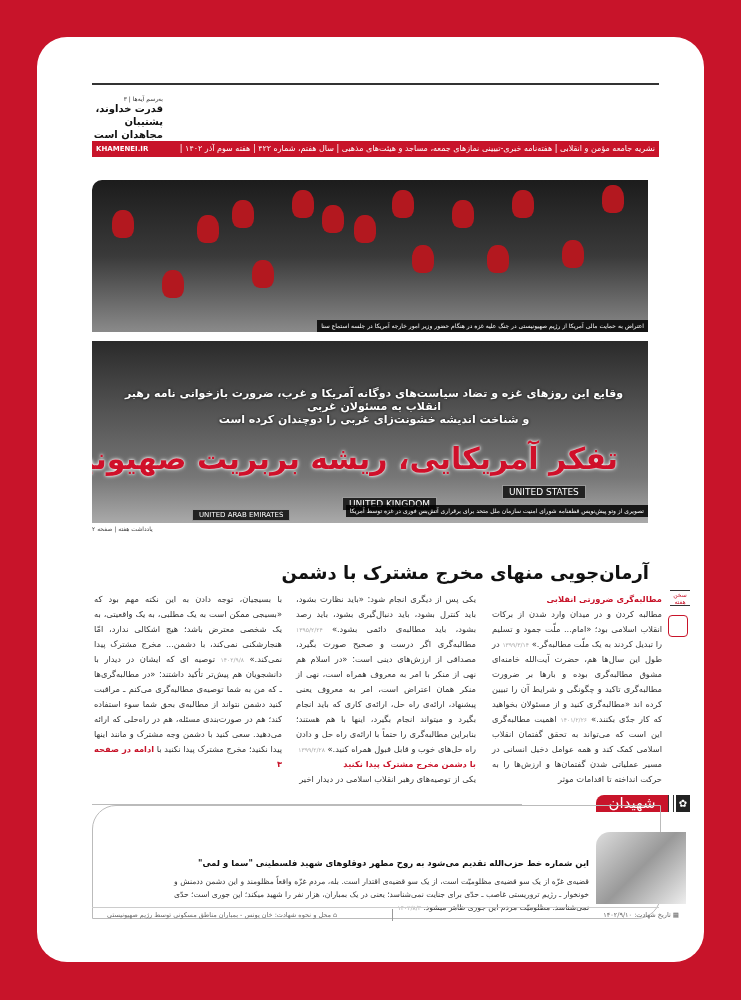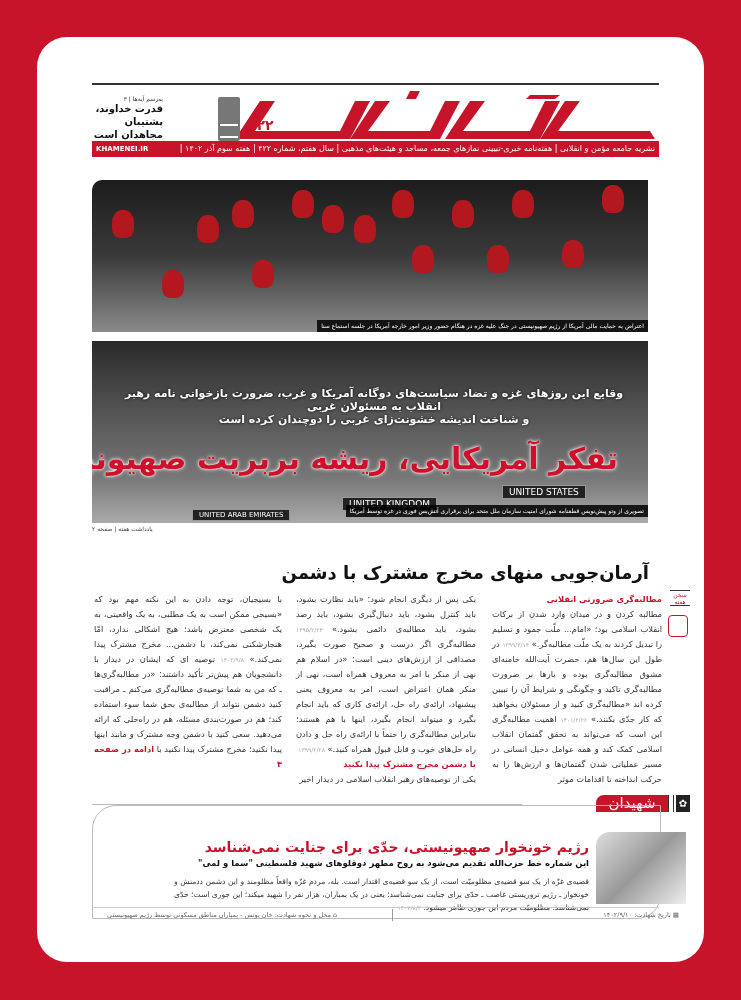--- a/index.html
+++ b/index.html
@@ -48,32 +48,20 @@
   .f-date { right:25px; top:874px; font-size:6.5px; color:#666; white-space:nowrap; }
   .f-place { left:70px; top:874px; font-size:6.5px; color:#666; white-space:nowrap; }
   .f-sep { left:355px; top:872px; width:1px; height:12px; background:#999; }
 </style>
 </head>
 <body>
 
 <div class="page">
   <div class="abs topline"></div>
 
-  <div class="abs masthead">
-    <svg class="logo-text" viewBox="0 0 430 62">
-      <path d="M5 50 L30 12 L45 12 L25 42 L110 42 L125 12 L140 12 L120 50 Z" fill="#c8142a"></path>
-      <path d="M120 50 L145 12 L160 12 L138 42 L200 42 L215 12 L230 12 L210 50 Z" fill="#c8142a"></path>
-      <path d="M215 50 L240 12 L255 12 L233 42 L300 42 L315 12 L330 12 L310 50 Z" fill="#c8142a"></path>
-      <path d="M310 50 L335 12 L350 12 L328 42 L420 42 L425 50 Z" fill="#c8142a"></path>
-      <path d="M300 6 L330 6 L325 10 L296 10 Z" fill="#c8142a"></path>
-      <path d="M180 2 L190 2 L186 10 L176 10 Z" fill="#c8142a"></path>
-    </svg>
-    <span class="issue-num">۴۲۲</span>
-    <div class="quran-icon"></div>
-  </div>
 
   <div class="abs quote-box rtl">
     <div class="quote-small">به‌رسم آیه‌ها | ۳</div>
     <div class="quote-big">قدرت خداوند، پشتیبان</div>
     <div class="quote-big">مجاهدان است</div>
   </div>
 
   <div class="abs ribbon">
     <span class="left-brand">KHAMENEI.IR</span>
     <span class="txt rtl">نشریه جامعه مؤمن و انقلابی | هفته‌نامه خبری-تبیینی نمازهای جمعه، مساجد و هیئت‌های مذهبی  |  سال هفتم، شماره ۴۲۲  |  هفته سوم آذر ۱۴۰۲  |</span>
@@ -140,21 +128,20 @@
     <span class="red">ادامه در صفحه ۳</span>
   </div>
 
   <div class="abs sec-header-line"></div>
   <div class="abs sec-tab rtl">شهیدان هفته</div>
   <div class="abs sec-bars"></div>
   <div class="abs sec-icon">✿</div>
 
   <div class="abs martyr-box"></div>
   <div class="abs martyr-photo"></div>
-  <div class="abs m-title rtl">رژیم خونخوار صهیونیستی، حدّی برای جنایت نمی‌شناسد</div>
   <div class="abs m-sub rtl">این شماره خط حزب‌الله تقدیم می‌شود به روح مطهر دوقلوهای شهید فلسطینی "سما و لمی"</div>
   <div class="abs m-body rtl">
     <span>قضیه‌ی غزّه از یک سو قضیه‌ی مظلومیّت است، از یک سو قضیه‌ی اقتدار است. بله، مردم غزّه واقعاً مظلومند و این دشمن ددمنش و خونخوار ـ رژیم تروریستی غاصب ـ حدّی برای جنایت نمی‌شناسد؛ یعنی در یک بمباران، هزار نفر را شهید میکند؛ این جوری است؛ حدّی نمی‌شناسد. مظلومیّت مردم این جوری ظاهر میشود.</span>
     <span style="color:#aaa;font-size:6px">۱۴۰۲/۸/۳</span>
   </div>
 
   <div class="abs footer-bar"></div>
   <div class="abs f-date rtl">
     <span>▦ </span><span>تاریخ شهادت: ۱۴۰۲/۹/۱۰</span>
   </div>

